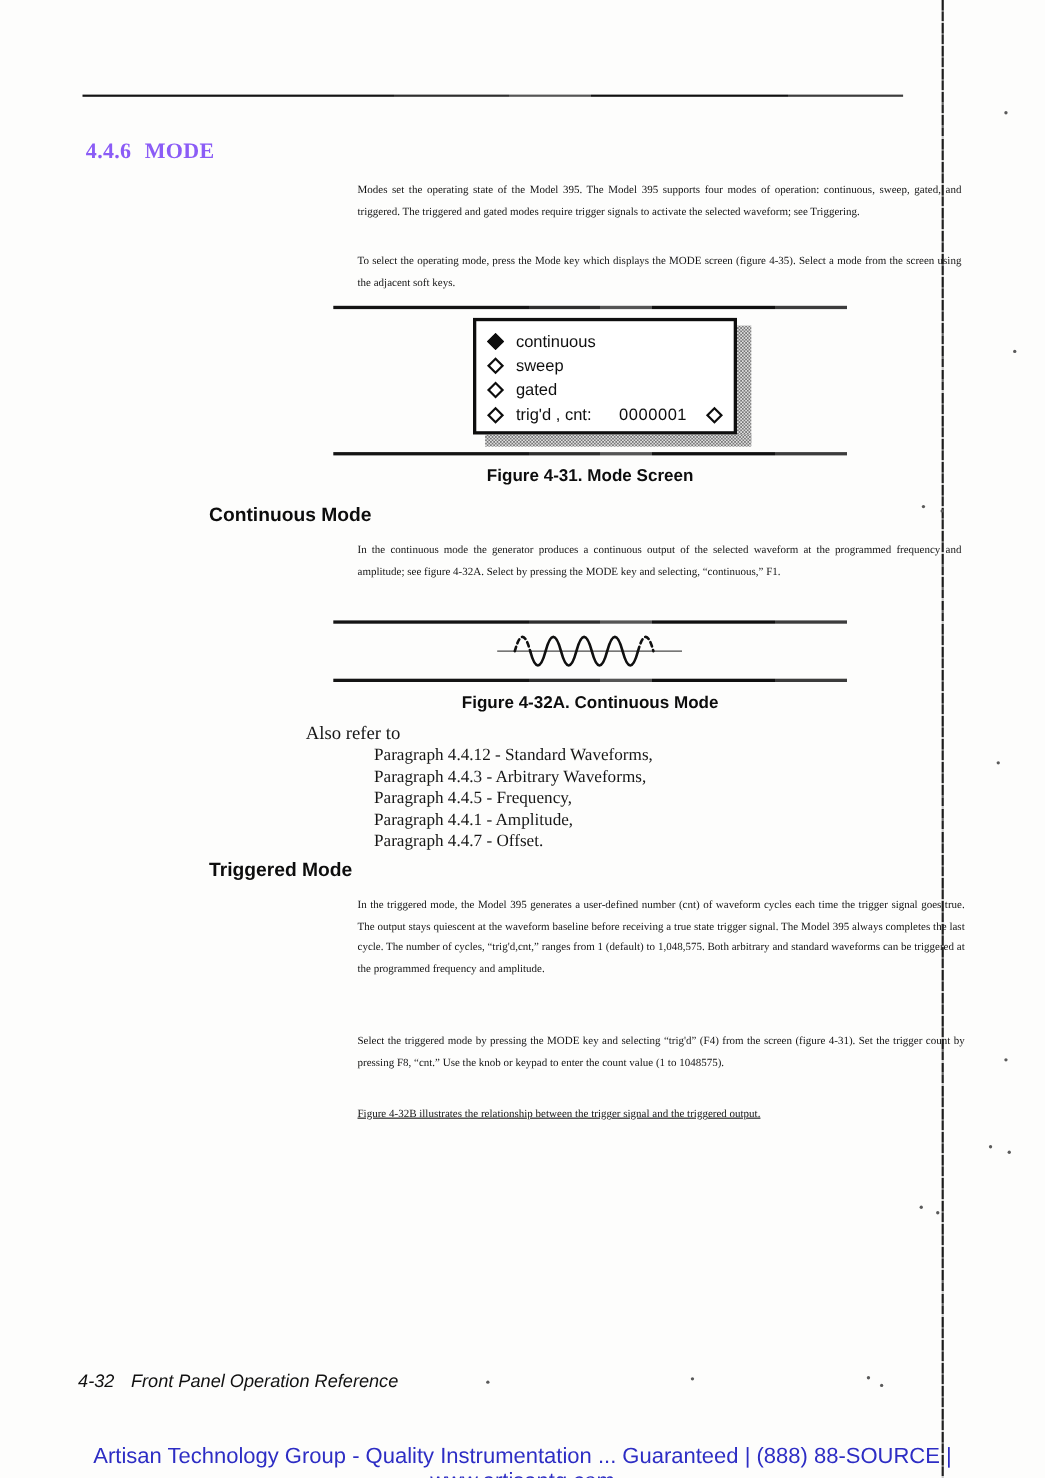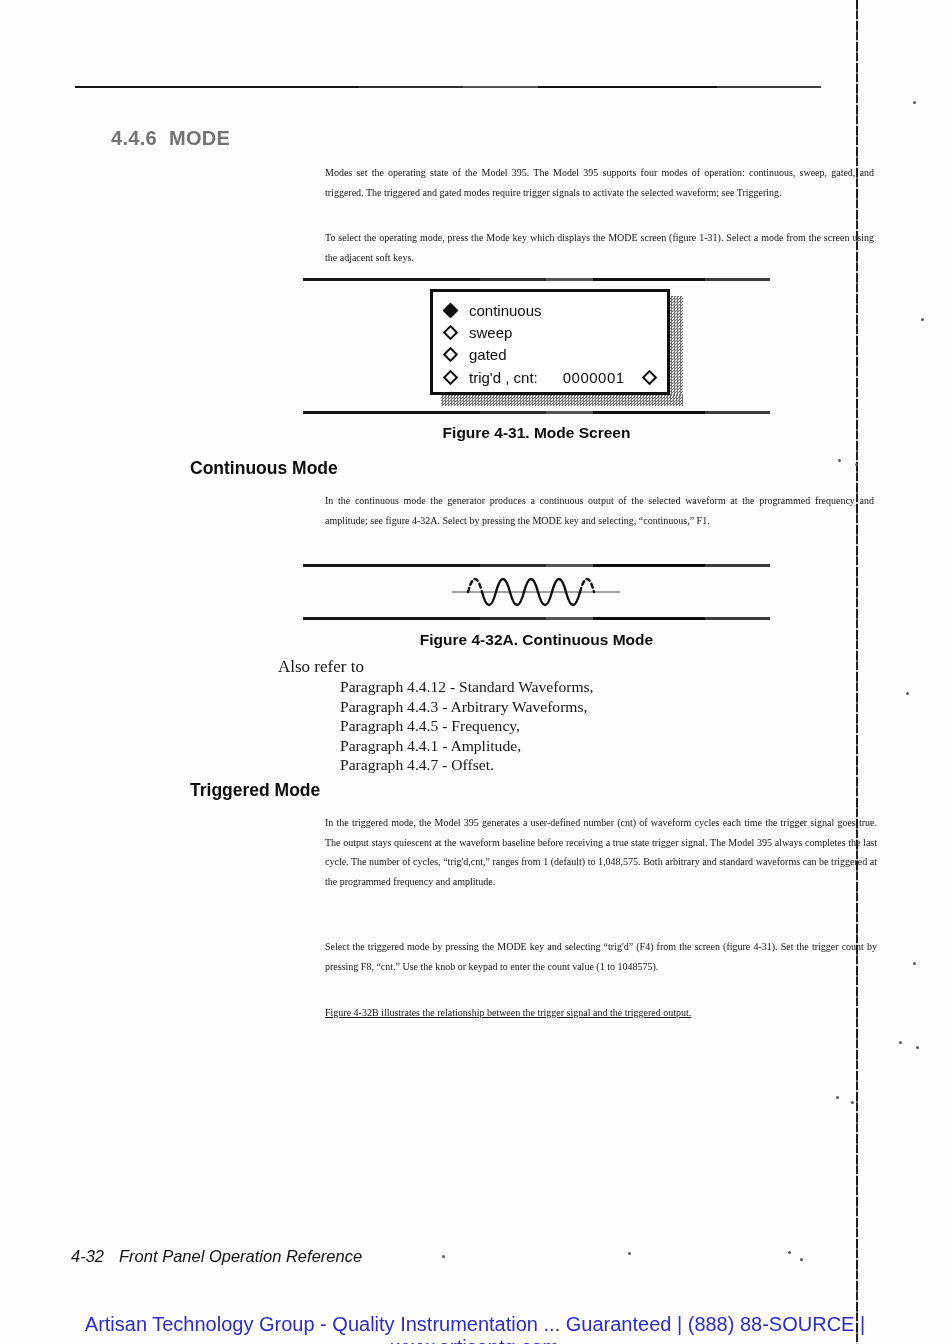--- a/index.html
+++ b/index.html
@@ -7,21 +7,21 @@
   .page {
     position:relative; width:950px; height:1344px; margin:0 auto;
     background:#fdfdfc; overflow:hidden;
     font-family:"Liberation Serif", serif; color:#161616;
   }
   .rule { position:absolute; height:2.6px;
     background:linear-gradient(90deg,#141414 0 38%,#2e2e2e 38% 52%,#555 52% 62%,#101010 62% 86%,#3c3c3c 86% 100%);
   }
   .top-rule { left:75px; top:86px; width:746px; height:2.4px; }
   .sec-head { position:absolute; left:78px; top:127px;
-    font-family:Liberation Sans, sans-serif; font-weight:bold; font-size:20px; color:#737373; letter-spacing:0.3px;margin-left:33px; }
+    font-family:Liberation Serif, serif; font-weight:bold; font-size:20px; color:#8b5cf6; letter-spacing:0.3px; }
   .sec-head .num { margin-right:12px; }
   .body-par { position:absolute; left:278px; width:549px; font-size:10px; line-height:19.6px; text-align:justify; color:#141414;margin-left:47px; }
   .p-intro1 { top:163px; }
   .p-intro2 { top:228px; }
   .fig-rule { left:303px; width:467px; }
   .fr-a1 { top:278px; } .fr-a2 { top:411px; }
   .fr-b1 { top:564px; } .fr-b2 { top:617px; }
   .mode-screen { position:absolute; left:430px; top:289px; width:240px; height:106px;
     background:#fff; border:3px solid #0e0e0e; padding:7px 8px 0 12px;
     font-family:"Liberation Sans", sans-serif; font-size:15px; color:#0f0f0f; z-index:2; }
@@ -61,21 +61,21 @@
 
 <div class="page">
 
   <div class="rule top-rule"></div>
 
   <div class="sec-head">
     <span class="num">4.4.6</span><span>MODE</span>
   </div>
 
   <p class="body-par p-intro1">Modes set the operating state of the Model 395.  The Model 395 supports four modes of operation: continuous, sweep, gated, and triggered.  The triggered and gated modes require trigger signals to activate the selected waveform; see Triggering.</p>
-  <p class="body-par p-intro2">To select the operating mode, press the Mode key which displays the MODE screen (figure 1-31).  Select a mode from the screen using the adjacent soft keys.</p>
+  <p class="body-par p-intro2">To select the operating mode, press the Mode key which displays the MODE screen (figure 4-35).  Select a mode from the screen using the adjacent soft keys.</p>
 
   <div class="rule fig-rule fr-a1"></div>
   <div class="shadow-tex sh-r"></div>
   <div class="shadow-tex sh-b"></div>
   <div class="mode-screen">
     <div class="screen-row">
       <span class="dm filled"></span>
       <span>continuous</span>
     </div>
     <div class="screen-row">

